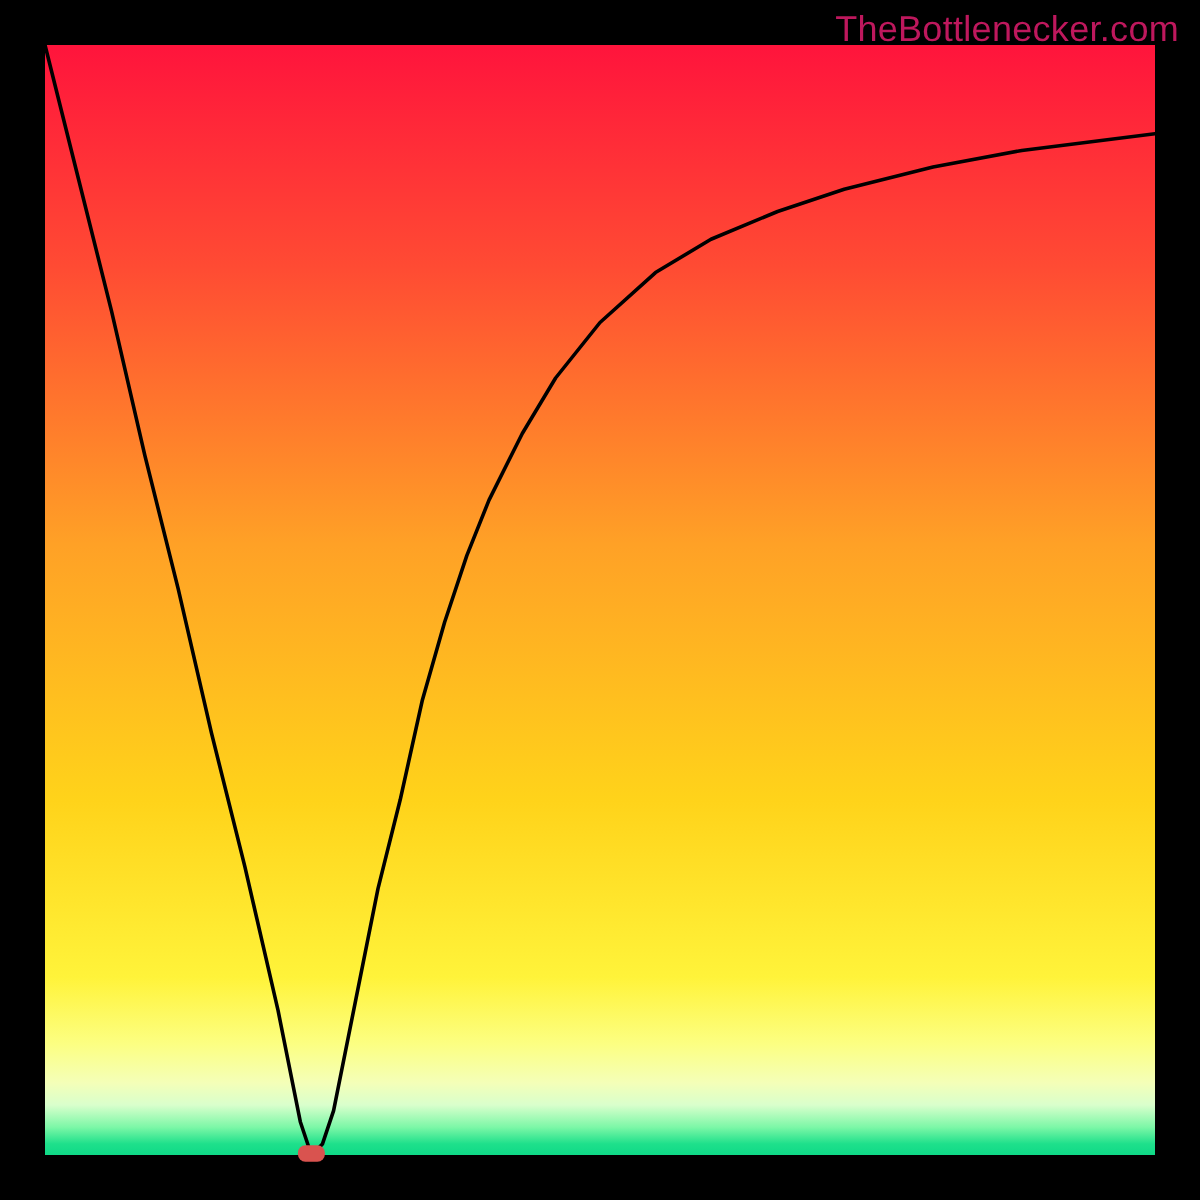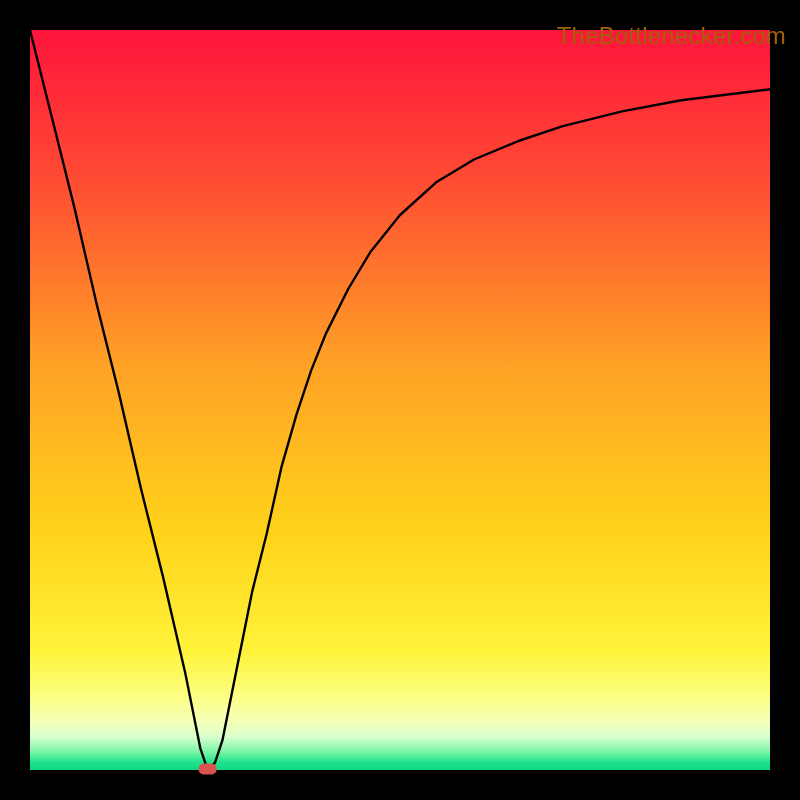--- a/index.html
+++ b/index.html
@@ -10,25 +10,25 @@
     background: #ffffff;
     font-family: Arial, Helvetica, sans-serif;
   }
   .stage {
     position: relative;
     width: 800px;
     height: 800px;
   }
   .watermark {
     position: absolute;
-    top: 22px;
+    top: 6px;
     right: 14px;
     font-size: 24px;
     font-weight: 500;
-    color: #a16207;
+    color: #be185d;
     letter-spacing: 0.2px;
     z-index: 50;
     user-select: none;
   }
   svg.chart {
     position: absolute;
     left: 0;
     top: 0;
     width: 800px;
     height: 800px;

